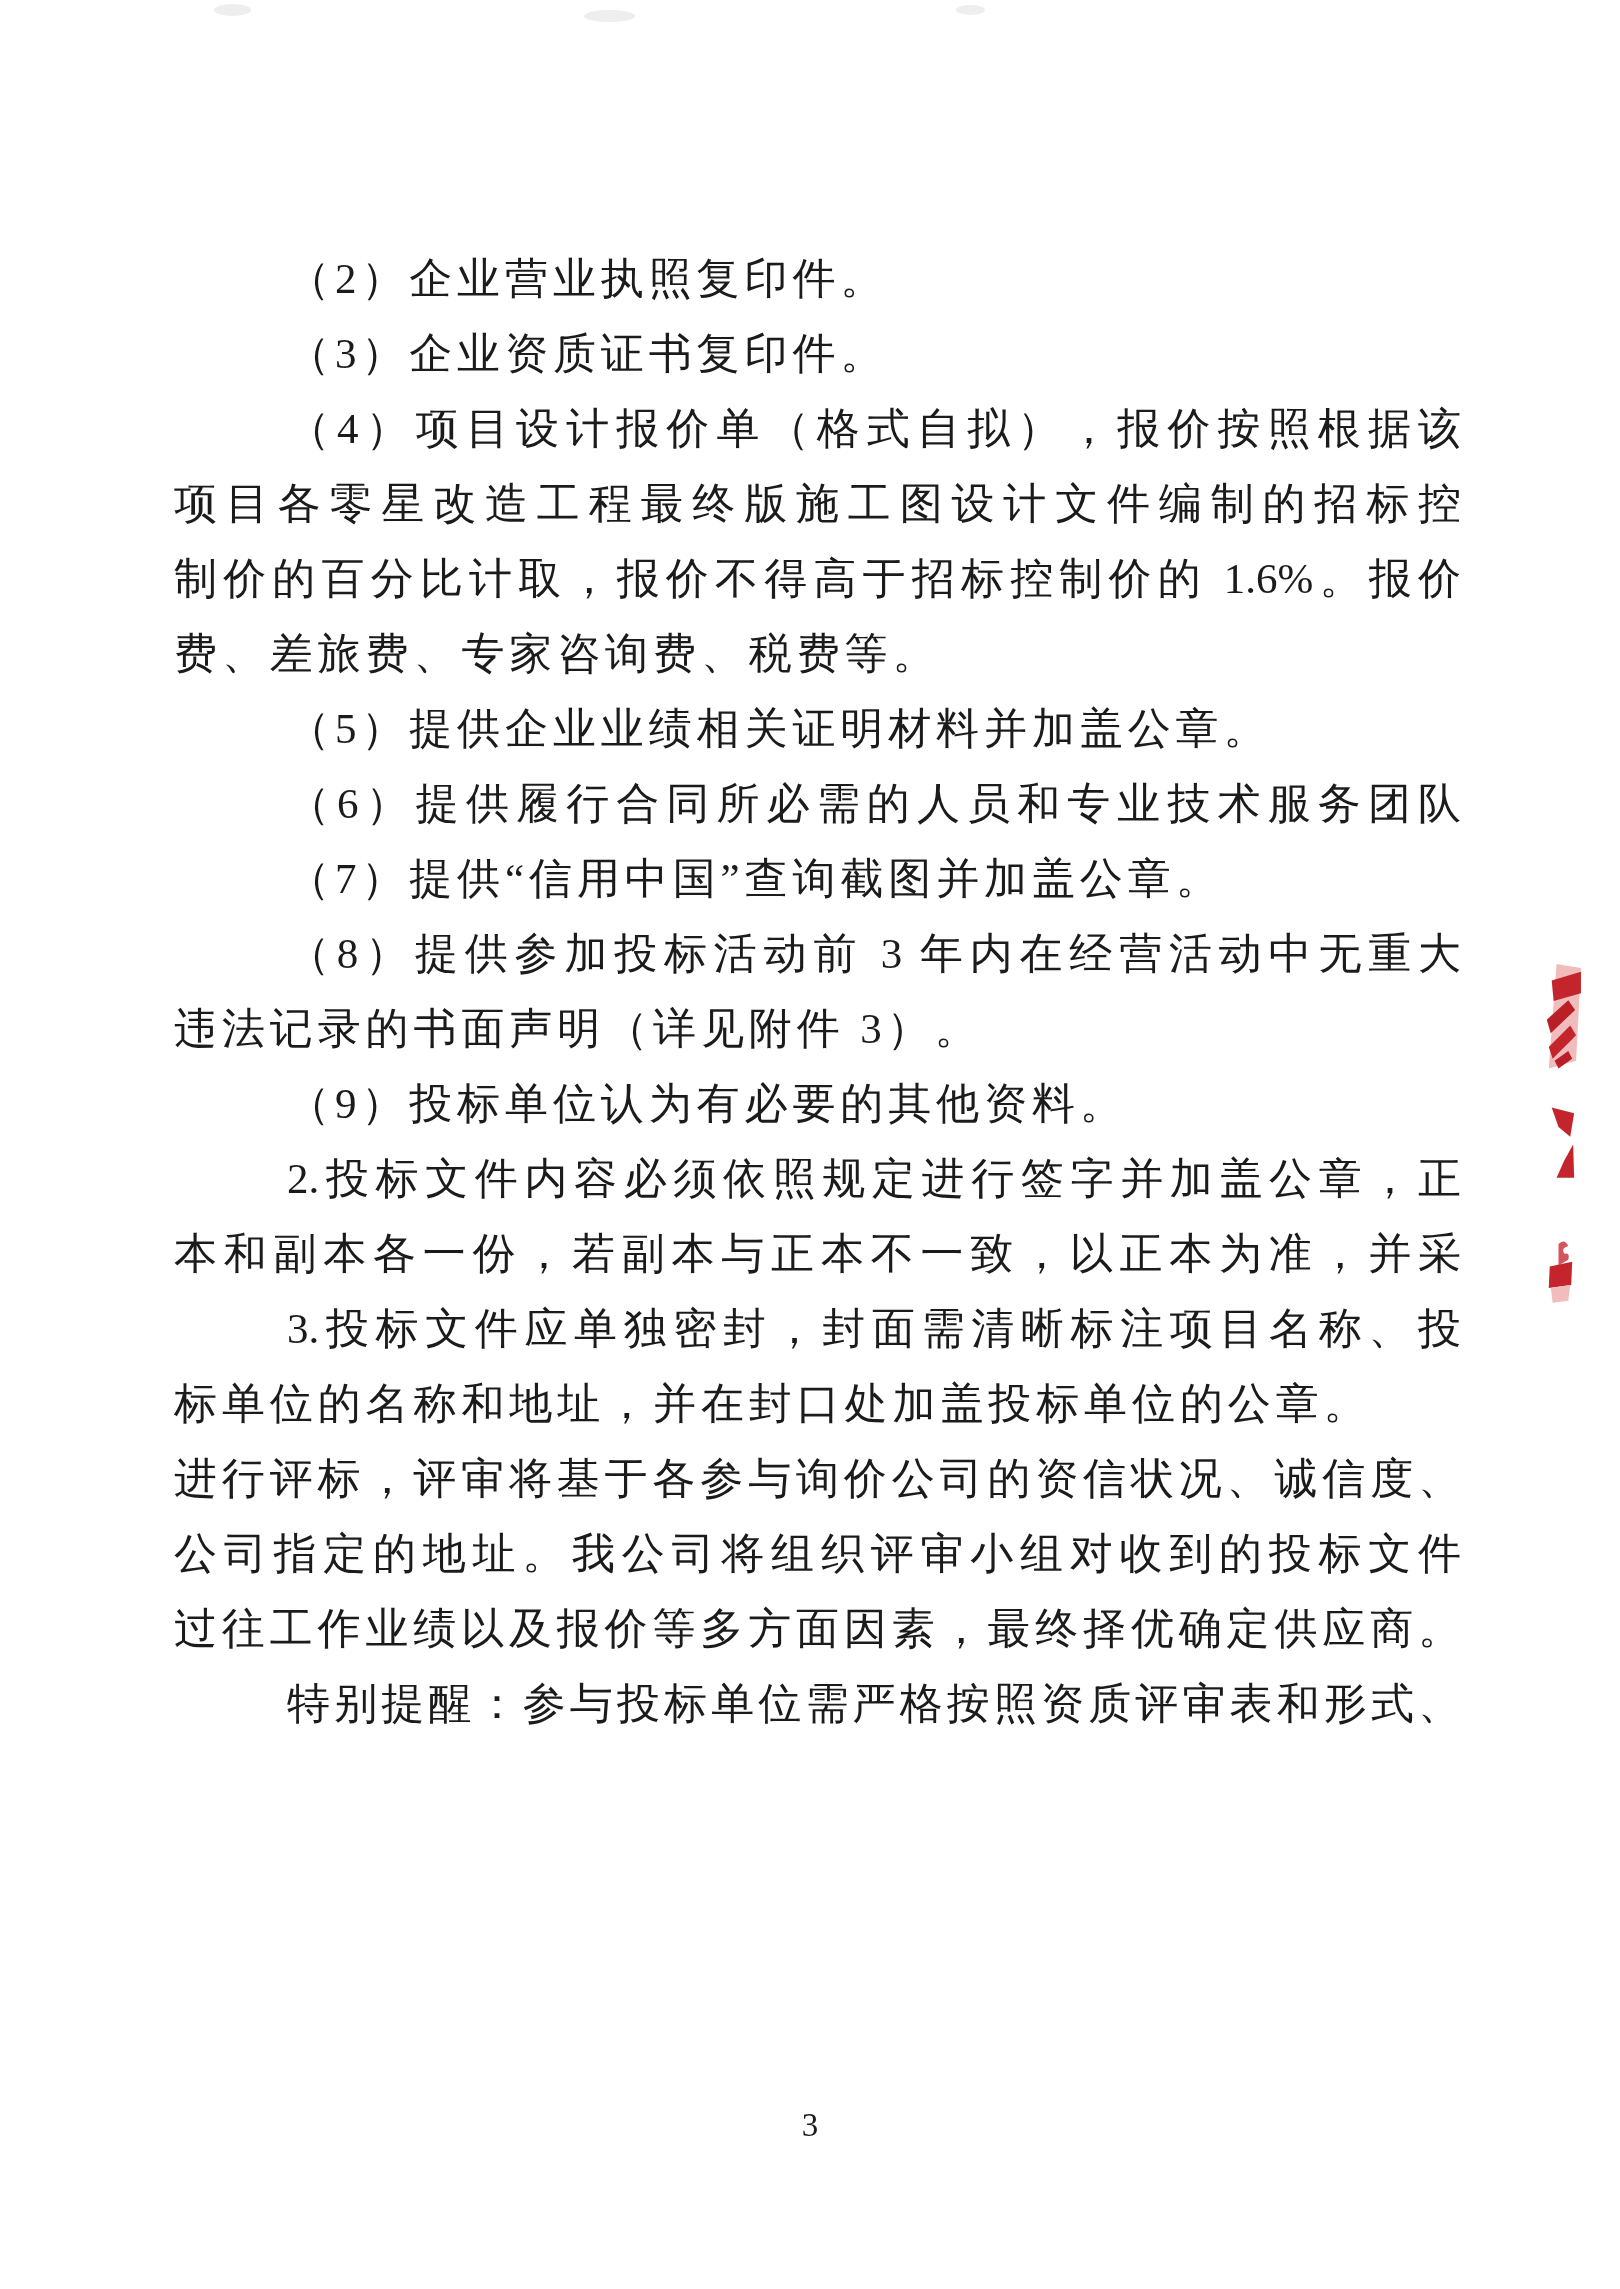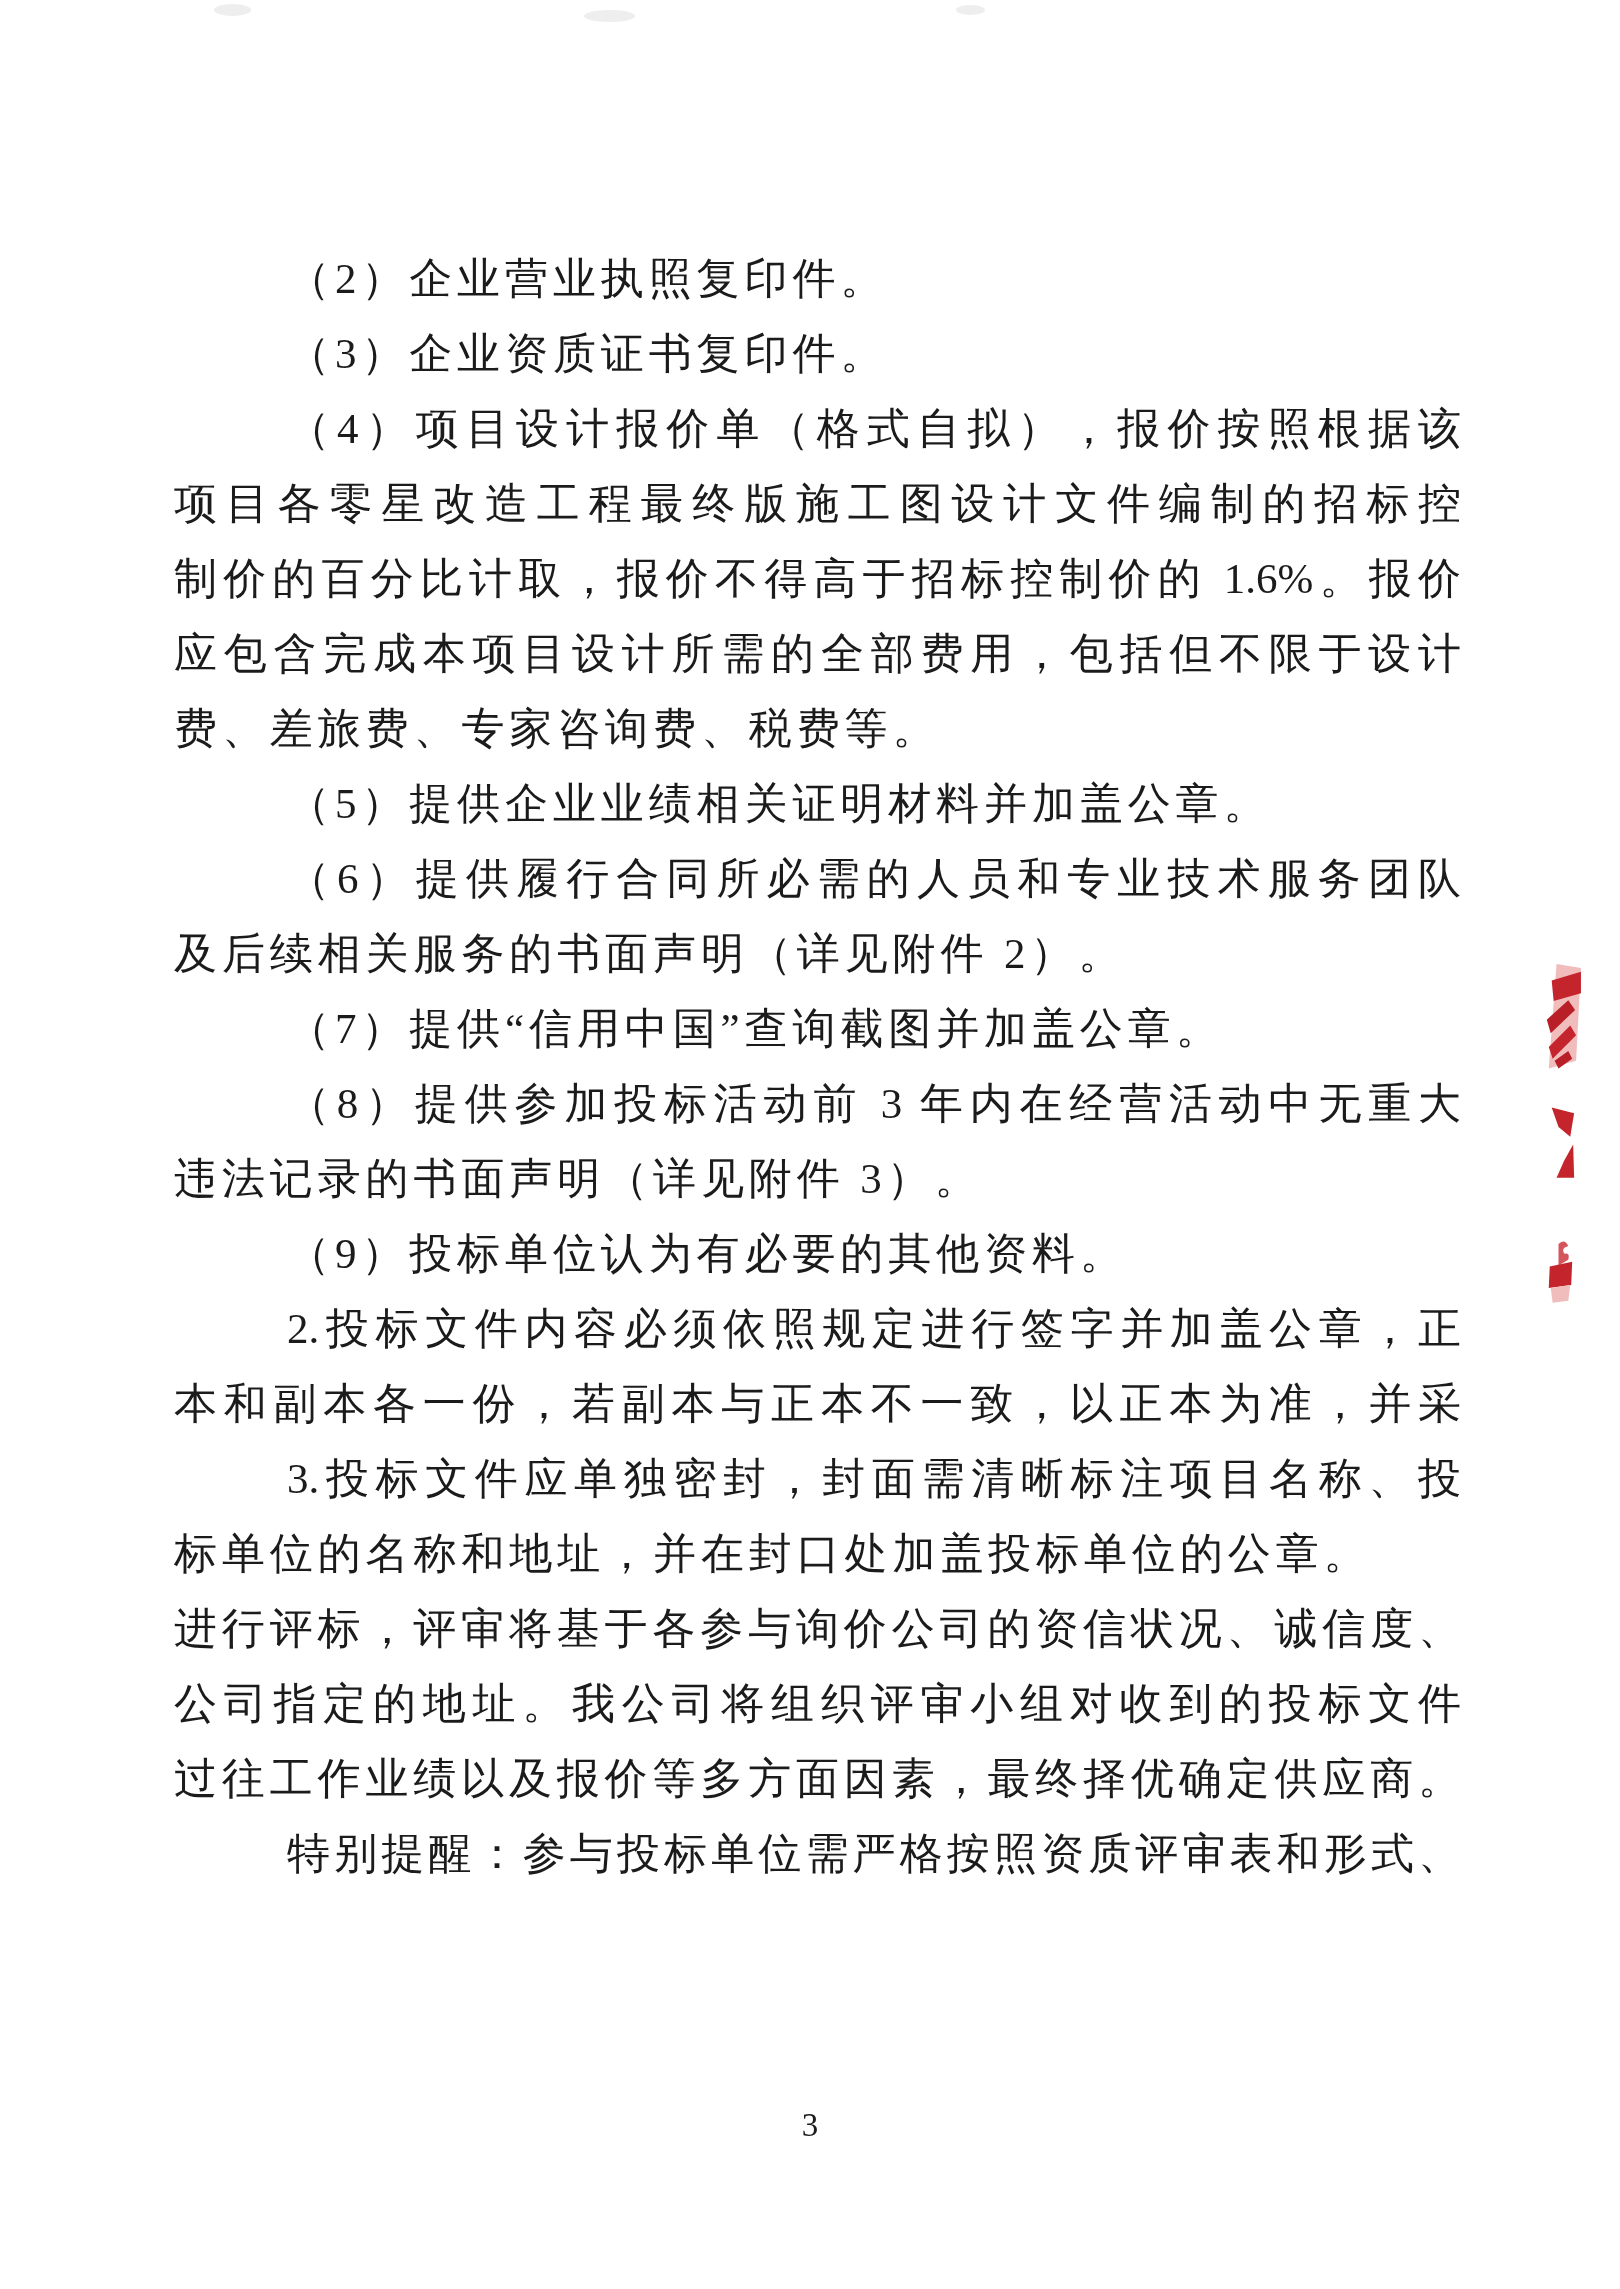--- a/index.html
+++ b/index.html
@@ -67,25 +67,23 @@
   <div class="smudge" style="left:214px; top:3.9px; width:37px; height:11.8px;"></div>
   <div class="smudge" style="left:584px; top:9.8px; width:51px; height:12.7px;"></div>
   <div class="smudge" style="left:956px; top:4.9px; width:29px; height:9.8px;"></div>
 
   <div class="content" id="lines-container">
       <div class="line indent">（2）企业营业执照复印件。</div>
       <div class="line indent">（3）企业资质证书复印件。</div>
       <div class="line indent justify">（4）项目设计报价单（格式自拟），报价按照根据该</div>
       <div class="line justify">项目各零星改造工程最终版施工图设计文件编制的招标控</div>
       <div class="line justify">制价的百分比计取，报价不得高于招标控制价的 1.6%。报价</div>
-      <div class="line justify">应包含完成本项目设计所需的全部费用，包括但不限于设计</div>
       <div class="line">费、差旅费、专家咨询费、税费等。</div>
       <div class="line indent">（5）提供企业业绩相关证明材料并加盖公章。</div>
       <div class="line indent justify">（6）提供履行合同所必需的人员和专业技术服务团队</div>
-      <div class="line">及后续相关服务的书面声明（详见附件 2）。</div>
       <div class="line indent">（7）提供“信用中国”查询截图并加盖公章。</div>
       <div class="line indent justify">（8）提供参加投标活动前 3 年内在经营活动中无重大</div>
       <div class="line">违法记录的书面声明（详见附件 3）。</div>
       <div class="line indent">（9）投标单位认为有必要的其他资料。</div>
       <div class="line indent justify">2.投标文件内容必须依照规定进行签字并加盖公章，正</div>
       <div class="line justify">本和副本各一份，若副本与正本不一致，以正本为准，并采</div>
       <div class="line indent justify">3.投标文件应单独密封，封面需清晰标注项目名称、投</div>
       <div class="line">标单位的名称和地址，并在封口处加盖投标单位的公章。</div>
       <div class="line justify">进行评标，评审将基于各参与询价公司的资信状况、诚信度、</div>
       <div class="line justify">公司指定的地址。我公司将组织评审小组对收到的投标文件</div>

